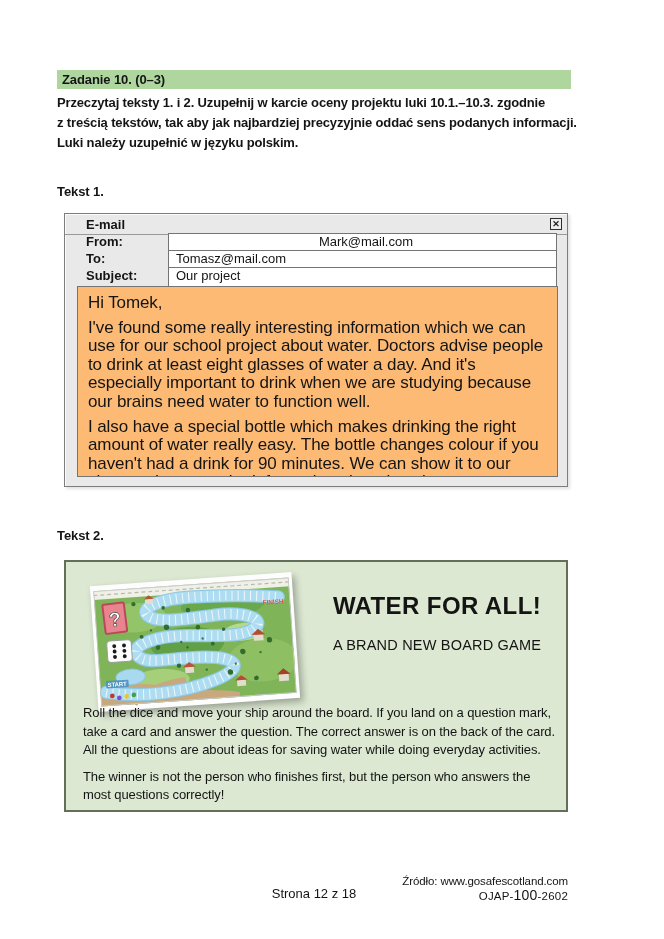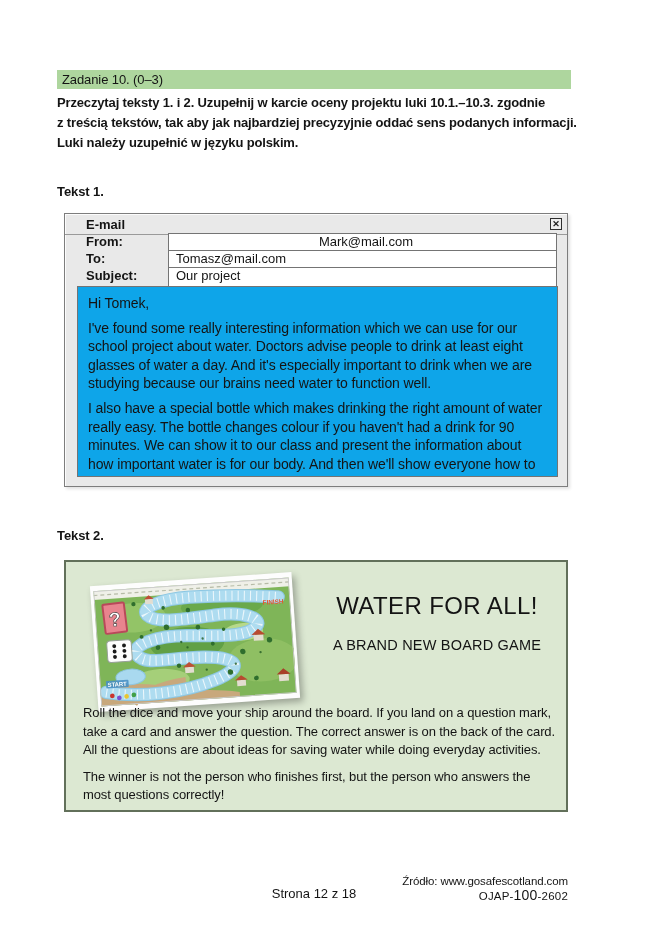--- a/index.html
+++ b/index.html
@@ -10,21 +10,21 @@
     font-family:"Liberation Sans", sans-serif;
     color:#141414;
     overflow:hidden;
   }
   .abs { position:absolute; }
 
   
   #task-header {
     left:57px; top:70px; width:514px; height:19px;
     background:#aed69e;
-    font-size:13px; font-weight:normal;
+    font-size:13px; font-weight:bold;
     padding:2px 5px 0 5px;
     letter-spacing:-0.1px;
   }
 
   
   #instructions {
     left:57px; top:93px; width:590px;
     font-size:13px; font-weight:bold; line-height:20px;
     letter-spacing:-0.15px; white-space:nowrap;
   }
@@ -66,23 +66,23 @@
   .field-input {
     position:absolute; left:103px; top:0;
     width:389px; height:30px;
     background:#ffffff; border:1px solid #747474;
     font-size:13px; line-height:15px; padding-left:7px;
     white-space:nowrap; overflow:hidden;
   }
   .email-body {
     position:absolute; left:12px; top:72px;
     width:481px; height:191px;
-    background:#0ea5e9; border:1px solid #747474;
+    background:#fdba74; border:1px solid #747474;
     padding:7px 11px 12px 10px;
-    font-size:14px; line-height:18.6px;
+    font-size:17px; line-height:18.6px;
     letter-spacing:-0.1px;
     overflow:hidden;
   }
   .email-body p { margin:0 0 6px 0; }
   .email-body p:last-child { margin-bottom:0; }
 
   
   #poster {
     left:64px; top:560px; width:504px; height:252px;
     background:#dce8d2;
@@ -94,21 +94,21 @@
     background:#fdfdfd;
     padding:3px;
     transform:rotate(-4deg);
     box-shadow:3px 4px 7px rgba(0,0,0,.30);
   }
   .board-figure svg { display:block; width:100%; height:100%; }
   .poster-titles {
     position:absolute; left:250px; top:30px; width:242px;
     text-align:center;
   }
-  .poster-title { font-size:24px; letter-spacing:0.4px; font-weight:normal; }
+  .poster-title { font-size:24px; letter-spacing:0.4px; font-weight:bold; }
   .poster-subtitle { font-size:14.5px; margin-top:17px; letter-spacing:0.2px; }
   .poster-text {
     position:absolute; left:17px; top:142px; width:474px;
     font-size:13px; line-height:18.6px; letter-spacing:-0.1px;
   }
   .poster-text p + p { margin-top:8px; }
 
   
   #source { right:96px; top:875px; font-size:11.5px; letter-spacing:-0.1px; }
   #footer-page { left:57px; top:886px; width:514px; text-align:center; font-size:13px; }

